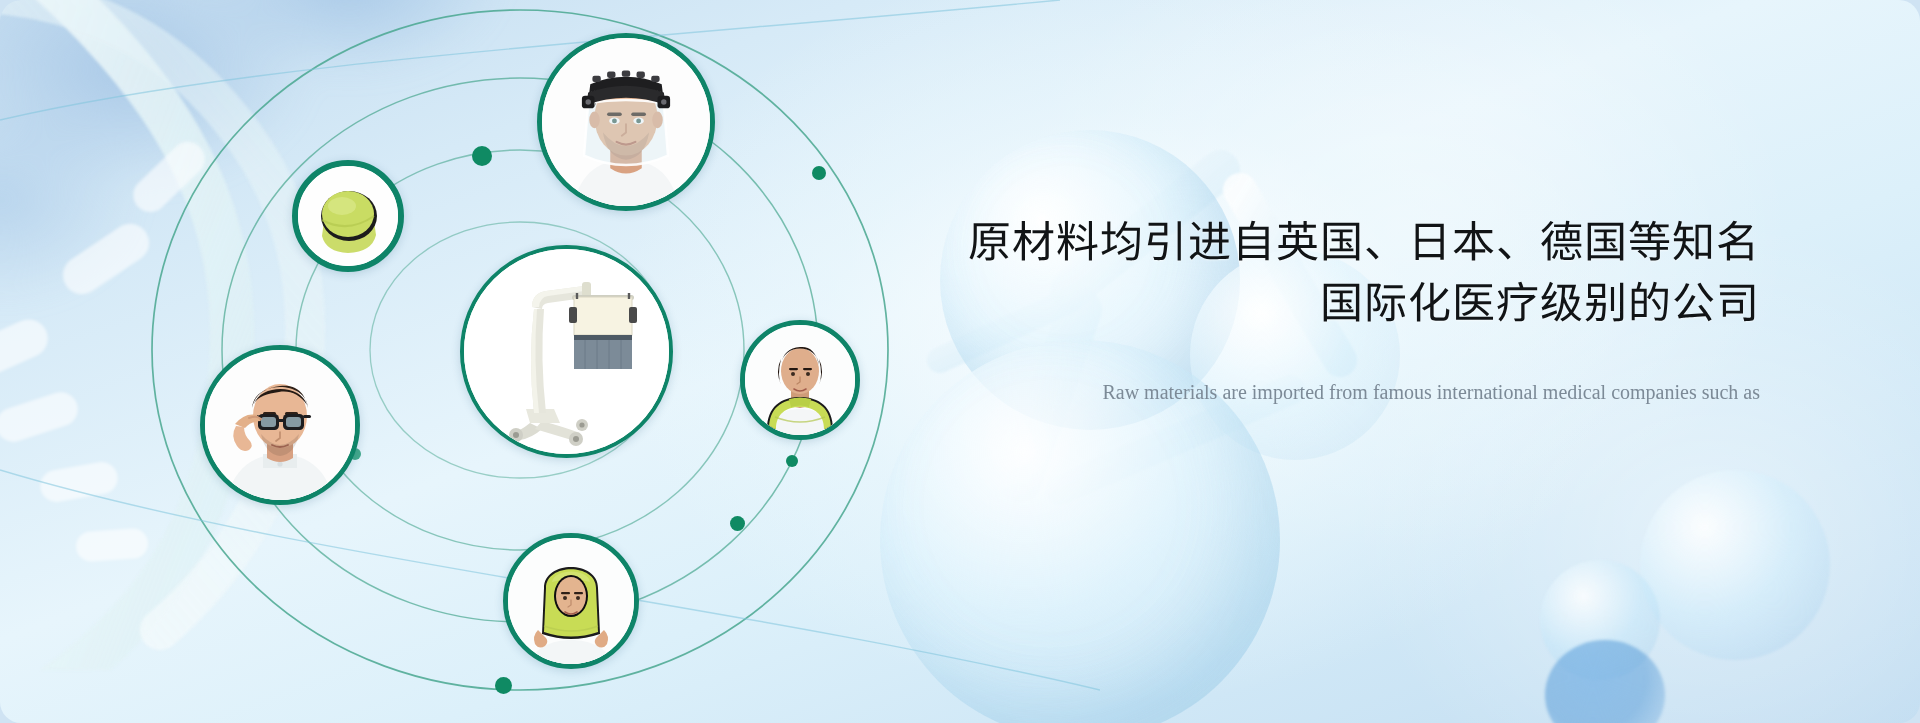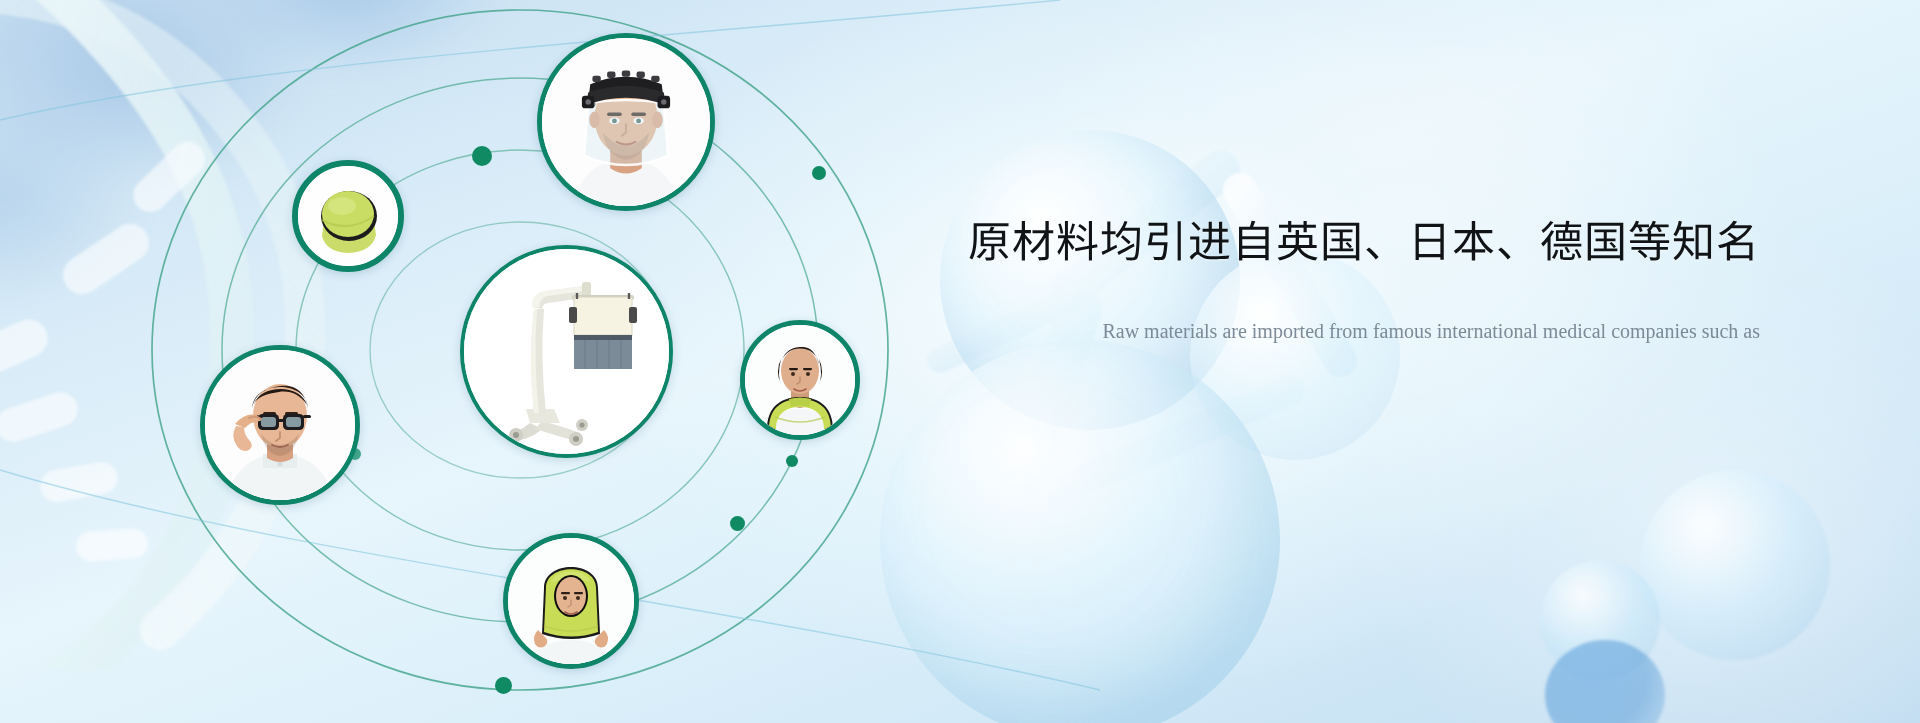--- a/index.html
+++ b/index.html
@@ -4,21 +4,21 @@
 <title>Banner</title>
 <style>
   html,body{margin:0;padding:0;}
   body{
     width:1920px;height:723px;overflow:hidden;
     font-family:"Liberation Sans", sans-serif;
     background:#cfe3f3;
   }
 
   
-  .stage{position:relative;width:1920px;height:723px;overflow:hidden;}
+  .stage{position:relative;width:1920px;height:723px;overflow:hidden;border-radius:21px;}
 
   
   .bg-base{
     position:absolute;inset:0;
     background:
       radial-gradient(ellipse 700px 520px at 1120px 330px, rgba(255,255,255,.82) 0%, rgba(236,248,253,.55) 42%, rgba(208,234,247,0) 72%),
       radial-gradient(ellipse 560px 460px at 1400px 230px, rgba(255,255,255,.50) 0%, rgba(205,233,248,0) 70%),
       radial-gradient(ellipse 480px 420px at 1700px 520px, rgba(255,255,255,.42) 0%, rgba(199,228,245,0) 72%),
       linear-gradient(160deg,#c3dcf0 0%, #d6eaf7 22%, #e7f5fc 45%, #dcf0fa 62%, #cfe7f6 80%, #c2ddf1 100%);
   }
@@ -372,19 +372,20 @@
 
       <path d="M30 92 q-6 6 -3 14 q4 6 10 2 q4 -4 1 -8 Z" fill="#e0ab85"></path>
       <path d="M96 92 q6 6 3 14 q-4 6 -10 2 q-4 -4 -1 -8 Z" fill="#e0ab85"></path>
       <path d="M36 88 q28 10 54 0" stroke="#b4c84e" stroke-width="1.6" fill="none" opacity=".6"></path>
     </svg>
   </div>
 
   <div class="copy">
     <h1 class="headline">
       <span class="ln">原材料均引进自英国、日本、德国等知名</span>
+      <span class="ln">国际化医疗级别的公司</span>
     </h1>
     <p class="sub">
       <span class="ln">Raw materials are imported from famous international medical companies such as</span>
     </p>
   </div>
 
 </div>
 
 </body></html>

